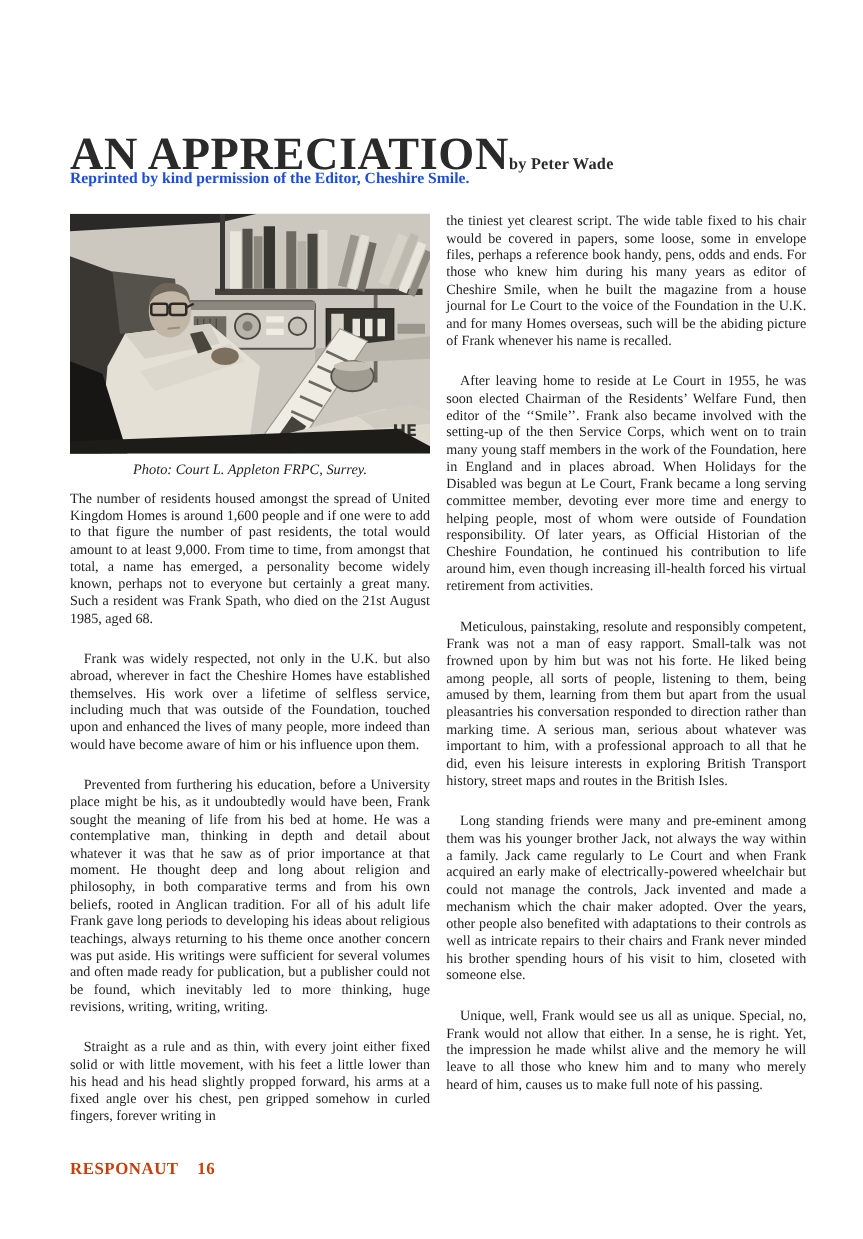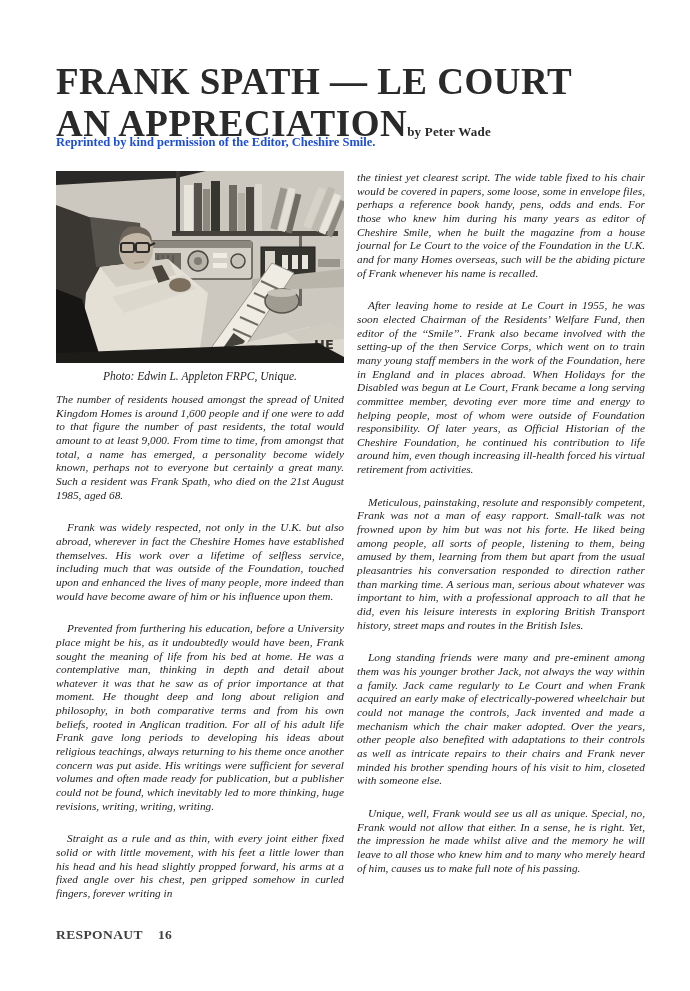--- a/index.html
+++ b/index.html
@@ -36,37 +36,37 @@
 
   .photo-frame { width:288px; height:192px; overflow:hidden; background:#cfcbc3; }
   .photo-frame svg { display:block; }
   .caption {
     text-align:center; font-style:italic;
     font-size:11.5px; margin:7px 0 11px 0; color:#232323;
   }
 
   .body-text p {
     margin:0; font-size:11.3px; line-height:13.65px;
-    text-align:justify; color:#1d1d1d;font-style:italic;
+    text-align:justify; color:#1d1d1d;
   }
   .body-text p.indent { text-indent:11px;margin-top:19px; }
 
   .footer {
     position:absolute; left:56px; top:927px;
-    font-weight:bold; font-size:13.5px; letter-spacing:0.4px; color:#404040;
+    font-weight:bold; font-size:13.5px; letter-spacing:0.4px; color:#c2410c;
   }
   .footer .pageno { margin-left:15px; }
 </style>
 </head>
 <body>
 
 <div class="page">
 
   <h1 class="title">
-    <span>FRANK SPATH — LE COURT</span><br>
+    <br>
     <span>AN APPRECIATION</span><span class="byline">by Peter Wade</span>
   </h1>
 
   <div class="reprint">Reprinted by kind permission of the Editor, Cheshire Smile.</div>
 
   <div class="columns">
 
     <div class="col">
       <figure style="margin:0">
         <div class="photo-frame">
@@ -177,21 +177,21 @@
 
             <g>
               <ellipse cx="226" cy="130" rx="17" ry="12" fill="#a19c91" stroke="#56534c" stroke-width="1.5"></ellipse>
               <ellipse cx="226" cy="122" rx="15" ry="4" fill="#c6c2b8"></ellipse>
             </g>
 
             <polygon points="0,118 26,128 46,192 0,192" fill="#171614"></polygon>
             <polygon points="0,182 262,172 288,186 288,192 0,192" fill="#1d1c19"></polygon>
           </svg>
         </div>
-        <figcaption class="caption">Photo: Edwin L. Appleton FRPC, Unique.</figcaption>
+        <figcaption class="caption">Photo: Court L. Appleton FRPC, Surrey.</figcaption>
       </figure>
 
       <div class="body-text">
         <p>The number of residents housed amongst the spread of United Kingdom Homes is around 1,600 people and if one were to add to that figure the number of past residents, the total would amount to at least 9,000. From time to time, from amongst that total, a name has emerged, a personality become widely known, perhaps not to everyone but certainly a great many. Such a resident was Frank Spath, who died on the 21st August 1985, aged 68.</p>
         <p class="indent">Frank was widely respected, not only in the U.K. but also abroad, wherever in fact the Cheshire Homes have established themselves. His work over a lifetime of selfless service, including much that was outside of the Foundation, touched upon and enhanced the lives of many people, more indeed than would have become aware of him or his influence upon them.</p>
         <p class="indent">Prevented from furthering his education, before a University place might be his, as it undoubtedly would have been, Frank sought the meaning of life from his bed at home. He was a contemplative man, thinking in depth and detail about whatever it was that he saw as of prior importance at that moment. He thought deep and long about religion and philosophy, in both comparative terms and from his own beliefs, rooted in Anglican tradition. For all of his adult life Frank gave long periods to developing his ideas about religious teachings, always returning to his theme once another concern was put aside. His writings were sufficient for several volumes and often made ready for publication, but a publisher could not be found, which inevitably led to more thinking, huge revisions, writing, writing, writing.</p>
         <p class="indent">Straight as a rule and as thin, with every joint either fixed solid or with little movement, with his feet a little lower than his head and his head slightly propped forward, his arms at a fixed angle over his chest, pen gripped somehow in curled fingers, forever writing in</p>
       </div>
     </div>
 

